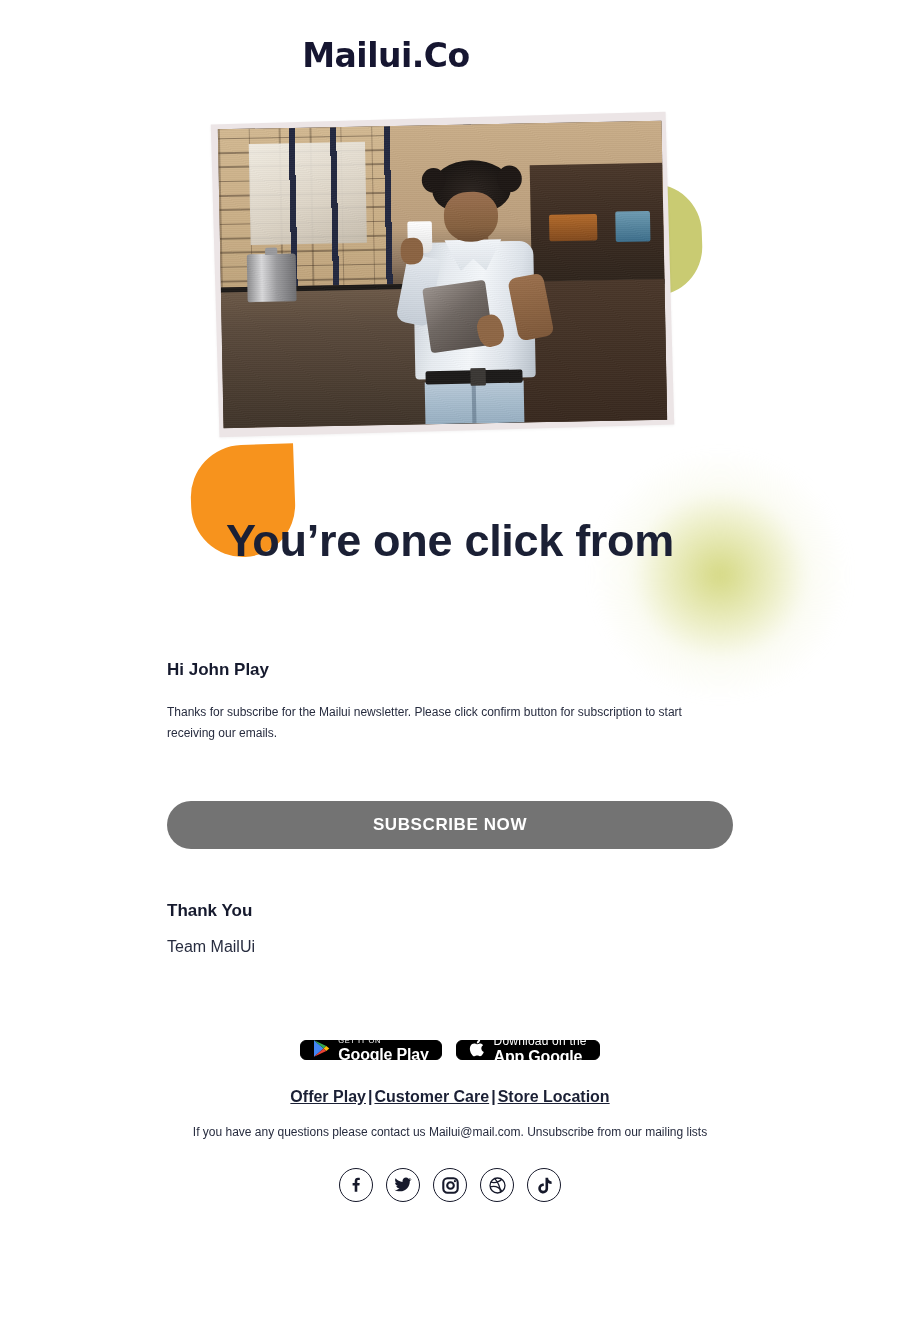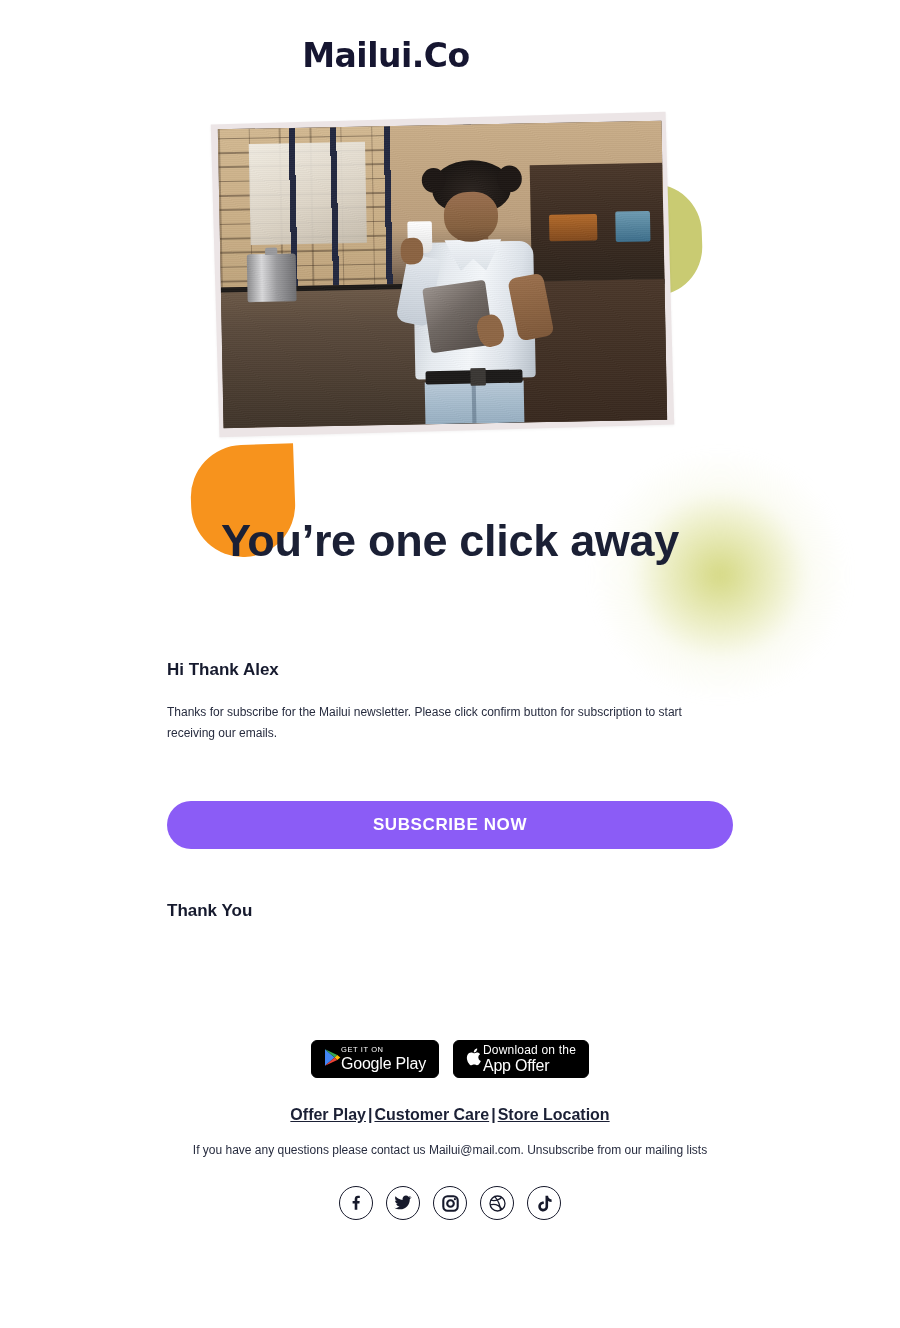--- a/index.html
+++ b/index.html
@@ -263,46 +263,46 @@
   }
   .subheadline { margin-top: 16px; font-size: 16px; color: #272c3f; }
 
   
   .content { position: absolute; top: 660px; left: 167px; width: 566px; }
   .greeting { font-size: 17px; font-weight: bold; color: #161a2e; }
   .body-copy { margin-top: 22px; font-size: 12px; line-height: 1.75; color: #272c3f; }
 
   .cta-button {
     display: block; width: 566px; height: 48px; margin-top: 57px;
-    background: #8b5cf6; border: none; border-radius: 24px;
+    background: #737373; border: none; border-radius: 24px;
     color: #ffffff; font-family: "Liberation Sans", sans-serif;
     font-size: 17px; font-weight: bold; letter-spacing: 0.6px;
     cursor: pointer; line-height: 48px; text-align: center;
   }
 
   .signoff { margin-top: 52px; font-size: 17px; font-weight: bold; color: #161a2e; }
   .team { margin-top: 17px; font-size: 16px; color: #272c3f; }
 
   
   .footer { position: absolute; top: 1018px; left: 0; width: 900px; text-align: center; }
   .download-label { font-size: 16px; color: #272c3f; }
 
   .badges { margin-top: 22px; display: flex; justify-content: center; gap: 14px; }
 
   .badge {
-    background: #000000; border-radius: 6px; height: 38px;
-    display: flex; align-items: center; gap: 0;
+    background: #000000; border-radius: 6px; height: 20px;
+    display: flex; align-items: center; gap: 8px;
     padding: 0 12px; cursor: pointer; border: 1px solid #000;
   }
   .badge-text { display: flex; flex-direction: column; align-items: flex-start; line-height: 1; }
   .badge-small {
     color: #ffffff; font-size: 7.5px; letter-spacing: 0.6px; text-transform: uppercase;
     margin-bottom: 2px;
   }
-  .badge-big { color: #ffffff; font-size: 16px; font-weight: normal; letter-spacing: -0.2px; }
+  .badge-big { color: #ffffff; font-size: 16px; font-weight: bold; letter-spacing: -0.2px; }
   .badge-appstore .badge-small { text-transform: none; letter-spacing: 0.2px; font-size: 12px; }
 
   .links { margin-top: 28px; font-size: 16px; font-weight: bold; color: #1b2035; }
   .links a { color: #1b2035; text-decoration: underline; cursor: pointer; }
   .links .sep { text-decoration: none; font-weight: bold; padding: 0 2px; }
 
   .legal { margin-top: 17px; font-size: 12px; line-height: 1.5; color: #272c3f; width: 560px; margin-left: auto; margin-right: auto; }
 
   .socials { margin-top: 27px; display: flex; justify-content: center; gap: 13px; }
   .social {
@@ -354,28 +354,29 @@
           <div class="ph-tablet"></div>
           <div class="ph-hand-r"></div>
         </div>
 
         <div class="ph-grain"></div>
       </div>
     </div>
   </div>
 
   <div class="headline-block">
-    <h1 class="headline">You’re one click away</h1>
+    <h1 class="headline">You’re one click from</h1>
   </div>
 
   <div class="content">
-    <div class="greeting">Hi Thank Alex</div>
+    <div class="greeting">Hi John Play</div>
     <p class="body-copy">Thanks for subscribe for the Mailui newsletter. Please click confirm button for subscription to start receiving our emails.</p>
     <button class="cta-button">SUBSCRIBE NOW</button>
     <div class="signoff">Thank You</div>
+    <div class="team">Team MailUi</div>
   </div>
 
   <div class="footer">
 
     <div class="badges">
       <div class="badge badge-googleplay">
         <span>
           <svg width="17" height="19" viewBox="0 0 17 19">
             <path d="M1 1.2 L10.6 9.5 L1 17.8 Z" fill="#4285f4"></path>
             <path d="M1 1.2 L10.6 9.5 L13.3 6.9 Z" fill="#34a853"></path>
@@ -391,21 +392,21 @@
 
       <div class="badge badge-appstore">
         <span>
           <svg width="17" height="20" viewBox="0 0 17 20">
             <path fill="#ffffff" d="M12.3 10.4c0-2.1 1.7-3.1 1.8-3.2-1-1.4-2.5-1.6-3-1.7-1.3-.1-2.5.8-3.2.8-.6 0-1.7-.7-2.8-.7-1.4 0-2.7.8-3.5 2.1-1.5 2.6-.4 6.4 1.1 8.5.7 1 1.5 2.2 2.7 2.1 1.1 0 1.5-.7 2.8-.7s1.7.7 2.8.7c1.2 0 1.9-1 2.6-2 .8-1.2 1.2-2.3 1.2-2.4 0-.1-2.3-.9-2.5-3.5z"></path>
             <path fill="#ffffff" d="M10.3 4.2c.6-.7 1-1.7.9-2.7-.9 0-1.9.6-2.5 1.3-.5.6-1 1.6-.9 2.6 1 .1 2-.5 2.5-1.2z"></path>
           </svg>
         </span>
         <span class="badge-text">
           <span class="badge-small">Download on the</span>
-          <span class="badge-big">App Offer</span>
+          <span class="badge-big">App Google</span>
         </span>
       </div>
     </div>
 
     <div class="links">
       <a>Offer Play</a><span class="sep">|</span><a>Customer Care</a><span class="sep">|</span><a>Store Location</a>
     </div>
 
     <div class="legal">If you have any questions please contact us Mailui@mail.com. Unsubscribe from our mailing lists</div>
 

